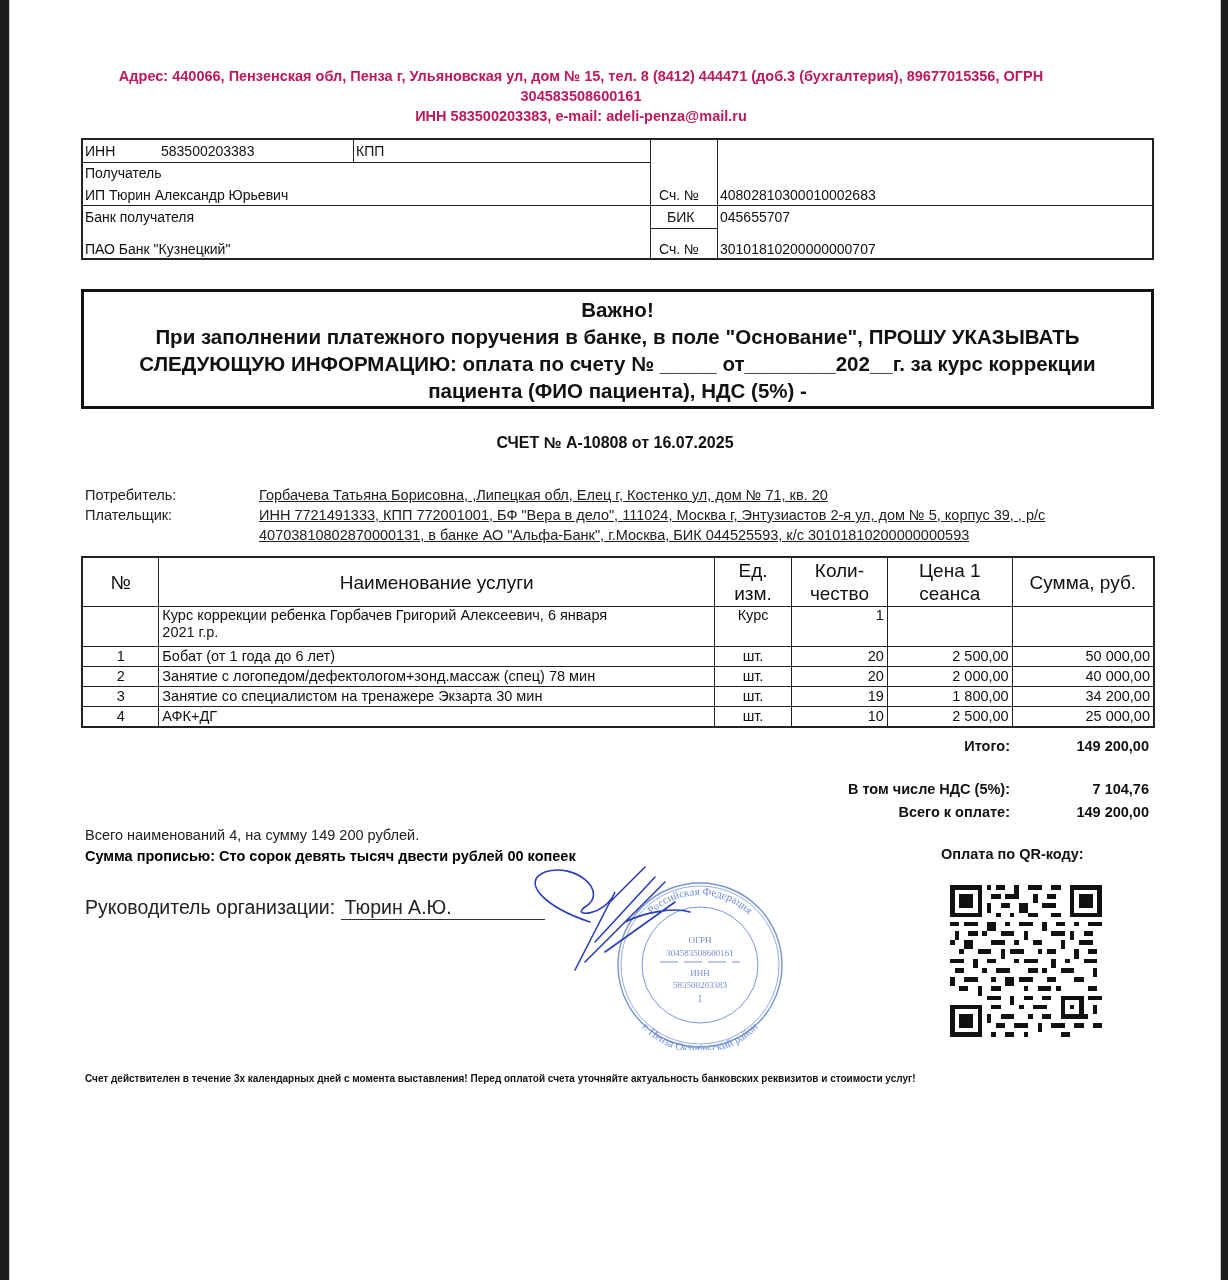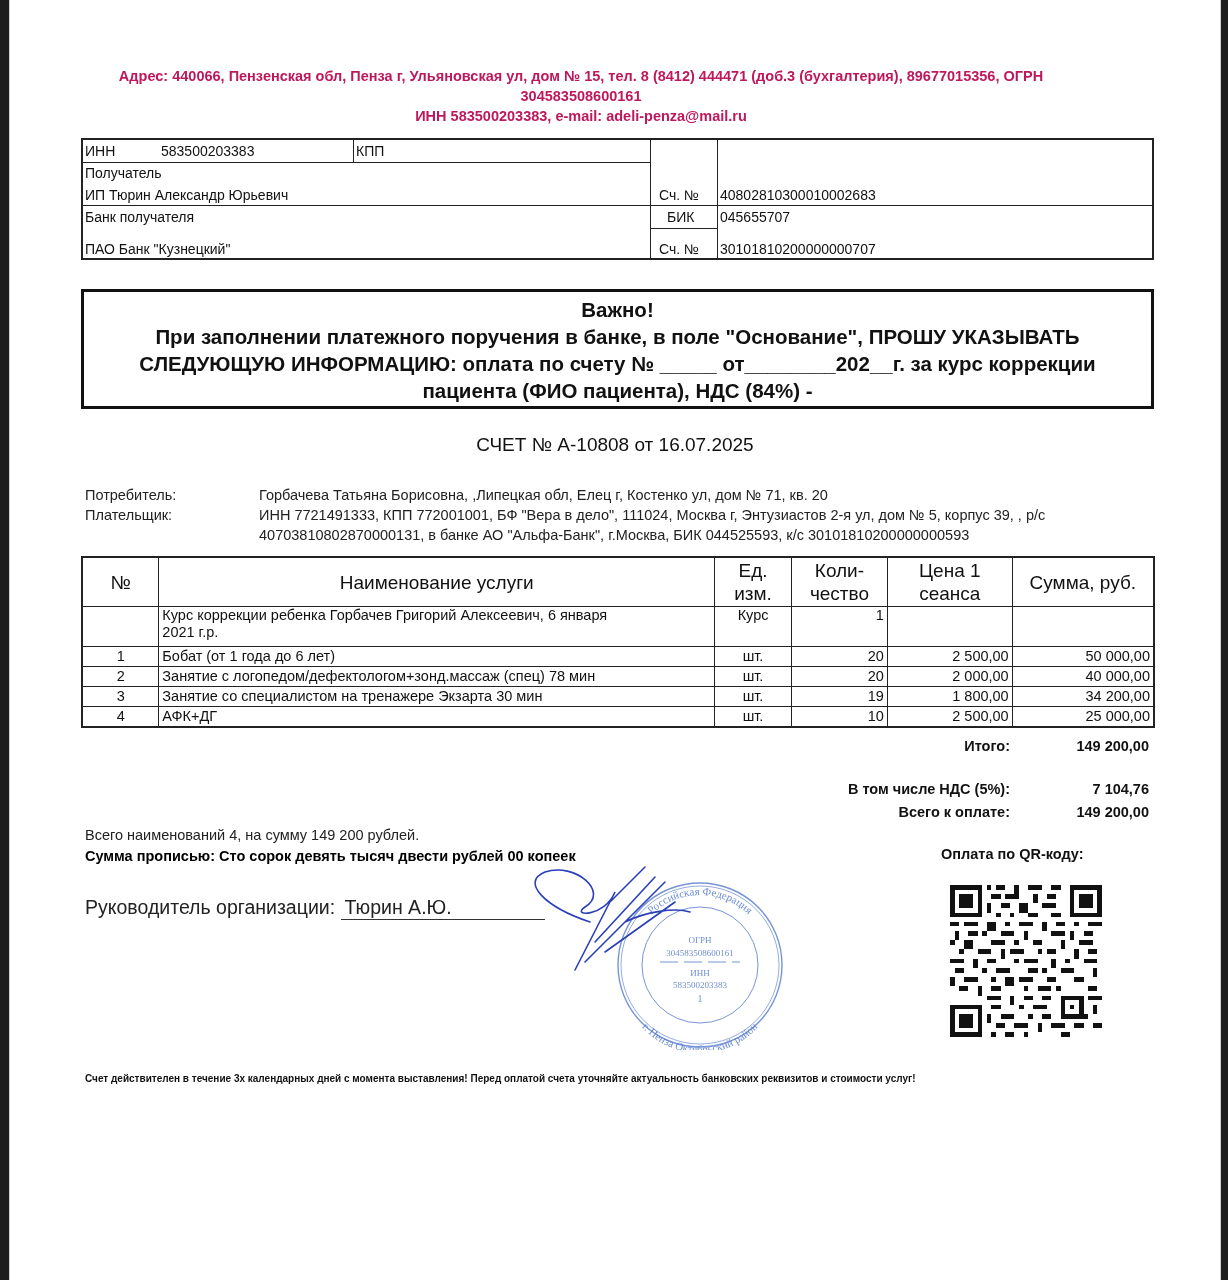--- a/index.html
+++ b/index.html
@@ -34,27 +34,27 @@
     left: 71px; top: 289px; width: 1073px; height: 120px;
     border: 3px solid #111; box-sizing: border-box; text-align: center;
     font-weight: bold; font-size: 20.5px; line-height: 27px; color: #111;
     padding-top: 4px;
   }
   .important .title { display: block; }
   .important .l { display: block; }
 
   .inv-title {
     left: 0; width: 1210px; top: 434px; text-align: center;
-    font-weight: normal; font-size: 19px; color: #111;
+    font-weight: bold; font-size: 16px; color: #111;
   }
 
   .parties { left: 75px; top: 485px; font-size: 14.5px; line-height: 20px; color: #222; }
   .parties .row { display: flex; }
   .parties .lbl { width: 174px; }
-  .parties .val { width: 895px; }
+  .parties .val { width: 895px; text-decoration: underline; }
 
   
   table.items {
     position: absolute; left: 71px; top: 556px; width: 1074px;
     border-collapse: collapse; font-size: 14.5px; color: #111;
   }
   table.items th, table.items td { border: 1px solid #222; padding: 0 3px; }
   table.items { border: 2px solid #222; }
   table.items th { font-weight: normal; font-size: 19px; line-height: 23px; height: 48px; }
   table.items td { line-height: 17px; height: 19px; }
@@ -116,21 +116,21 @@
     <span class="cell" style="left:637px; top:69px;">045655707</span>
     <span class="cell" style="left:2px; top:101px;">ПАО Банк "Кузнецкий"</span>
     <span class="cell" style="left:576px; top:101px;">Сч. №</span>
     <span class="cell" style="left:637px; top:101px;">30101810200000000707</span>
   </div>
 
   <div class="abs important">
     <span class="title">Важно!</span>
     <span class="l">При заполнении платежного поручения в банке, в поле "Основание", ПРОШУ УКАЗЫВАТЬ</span>
     <span class="l">СЛЕДУЮЩУЮ ИНФОРМАЦИЮ: оплата по счету № _____ от________202__г. за курс коррекции</span>
-    <span class="l">пациента (ФИО пациента), НДС (84%) -</span>
+    <span class="l">пациента (ФИО пациента), НДС (5%) -</span>
   </div>
 
   <div class="abs inv-title">СЧЕТ № А-10808 от 16.07.2025</div>
 
   <div class="abs parties">
     <div class="row">
       <span class="lbl">Потребитель:</span>
       <span class="val">Горбачева Татьяна Борисовна, ,Липецкая обл, Елец г, Костенко ул, дом № 71, кв. 20</span>
     </div>
     <div class="row">

